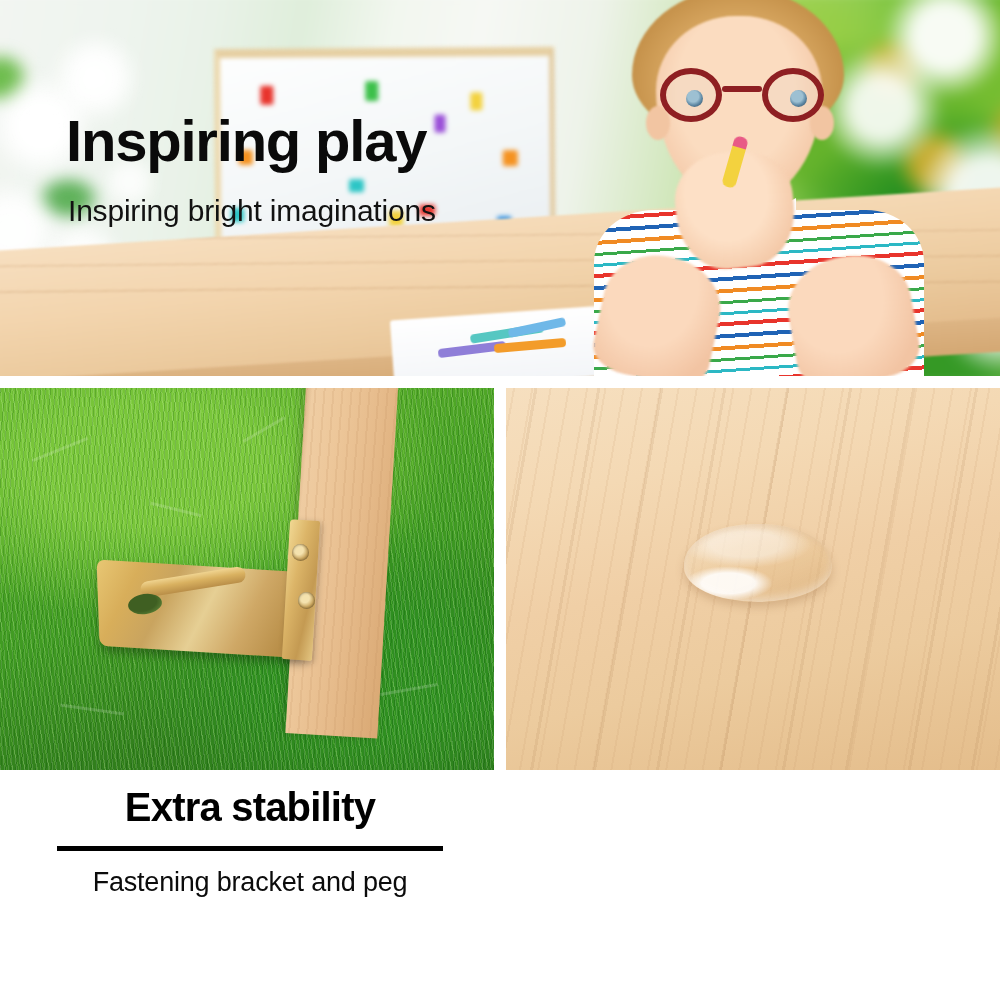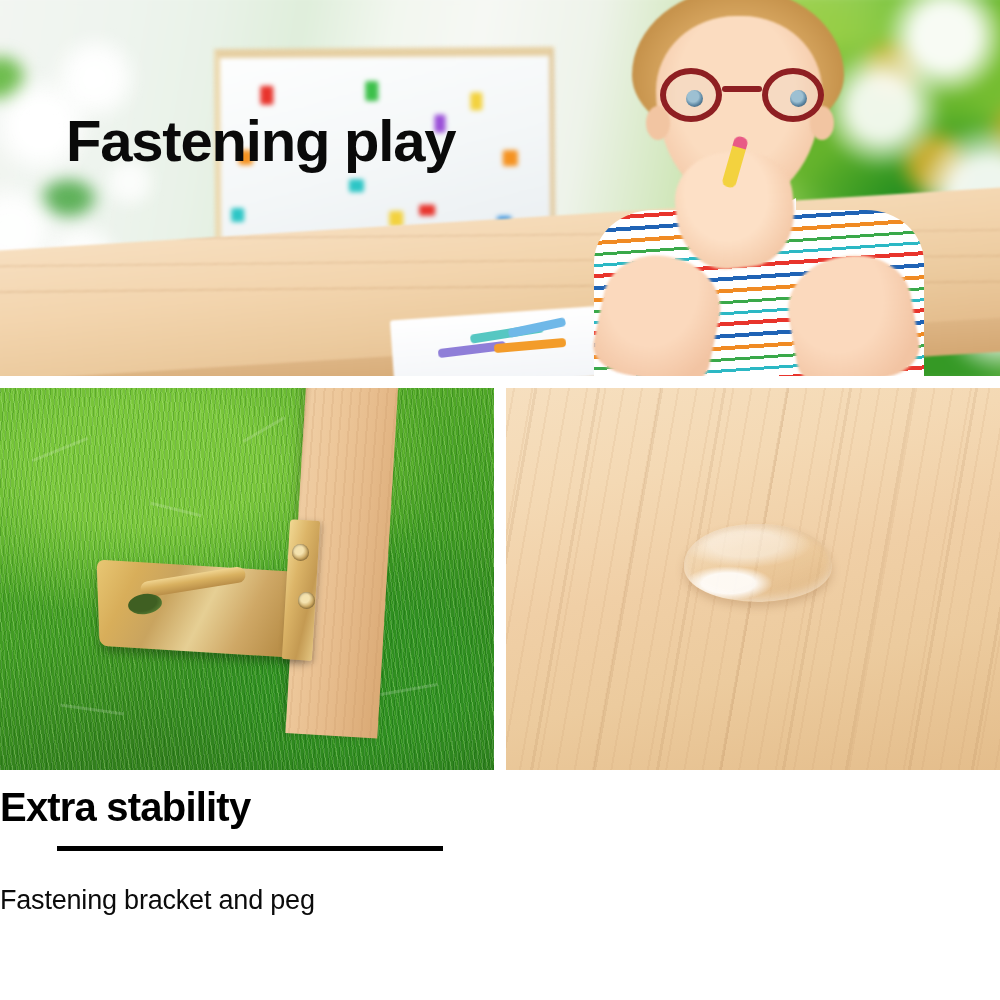--- a/index.html
+++ b/index.html
@@ -391,42 +391,42 @@
       radial-gradient(ellipse 30% 22% at 30% 76%, rgba(255,255,255,.88) 0 60%, rgba(255,255,255,0) 100%),
       radial-gradient(ellipse 44% 30% at 42% 26%, rgba(255,255,255,.42) 0 55%, rgba(255,255,255,0) 100%),
       linear-gradient(160deg, rgba(255,244,226,.55) 0%, rgba(232,196,146,.55) 55%, rgba(214,170,116,.62) 100%);
     box-shadow:
       0 5px 9px rgba(150,105,60,.28),
       inset 0 -4px 8px rgba(255,255,255,.40),
       inset 0 3px 6px rgba(190,140,90,.22);
   }
 
   
-  .caption { position: absolute; top: 786px; width: 500px; text-align: left; }
+  .caption { position: absolute; top: 786px; width: 500px; text-align: center; }
   .caption-left  { left: 0; }
   .caption-right { left: 500px; }
 
   .cap-title {
     font-size: 40px;
     font-weight: bold;
     color: #000000;
     letter-spacing: -0.8px;
     line-height: 1.05;
     margin: 0;
   }
   .cap-rule {
     height: 5px;
     background: #000000;
     margin: 18px auto 0;
     width: 386px;
   }
   .cap-sub {
     font-size: 27px;
     color: #0b0b0b;
-    margin-top: 34px;
+    margin-top: 16px;
     letter-spacing: -0.2px;
   }
   .cap-note {
     font-size: 22px;
     color: #6e6e6e;
     margin-top: 13px;
     letter-spacing: -0.1px;
   }
 </style>
 </head>
@@ -488,21 +488,22 @@
       <div class="mouth"></div>
       <div class="neck"></div>
       <div class="shirt"></div>
       <div class="collar"></div>
       <div class="arm arm-l"></div>
       <div class="arm arm-r"></div>
       <div class="hands"></div>
       <div class="held-crayon"></div>
     </div>
 
-    <div class="hero-title">Fastening play</div>
+    <div class="hero-title">Inspiring play</div>
+    <div class="hero-sub">Inspiring bright imaginations</div>
   </div>
 
   <div class="photo photo-left">
     <div class="grass"></div>
     <div class="grass-tuft" style="left:30px;  top:60px;  width:60px; height:3px; transform:rotate(-22deg);"></div>
     <div class="grass-tuft" style="left:150px; top:120px; width:52px; height:3px; transform:rotate(14deg);"></div>
     <div class="grass-tuft" style="left:380px; top:300px; width:58px; height:3px; transform:rotate(-10deg);"></div>
     <div class="grass-tuft" style="left:60px;  top:320px; width:64px; height:3px; transform:rotate(8deg);"></div>
     <div class="grass-tuft" style="left:240px; top:40px;  width:48px; height:3px; transform:rotate(-30deg);"></div>
 

